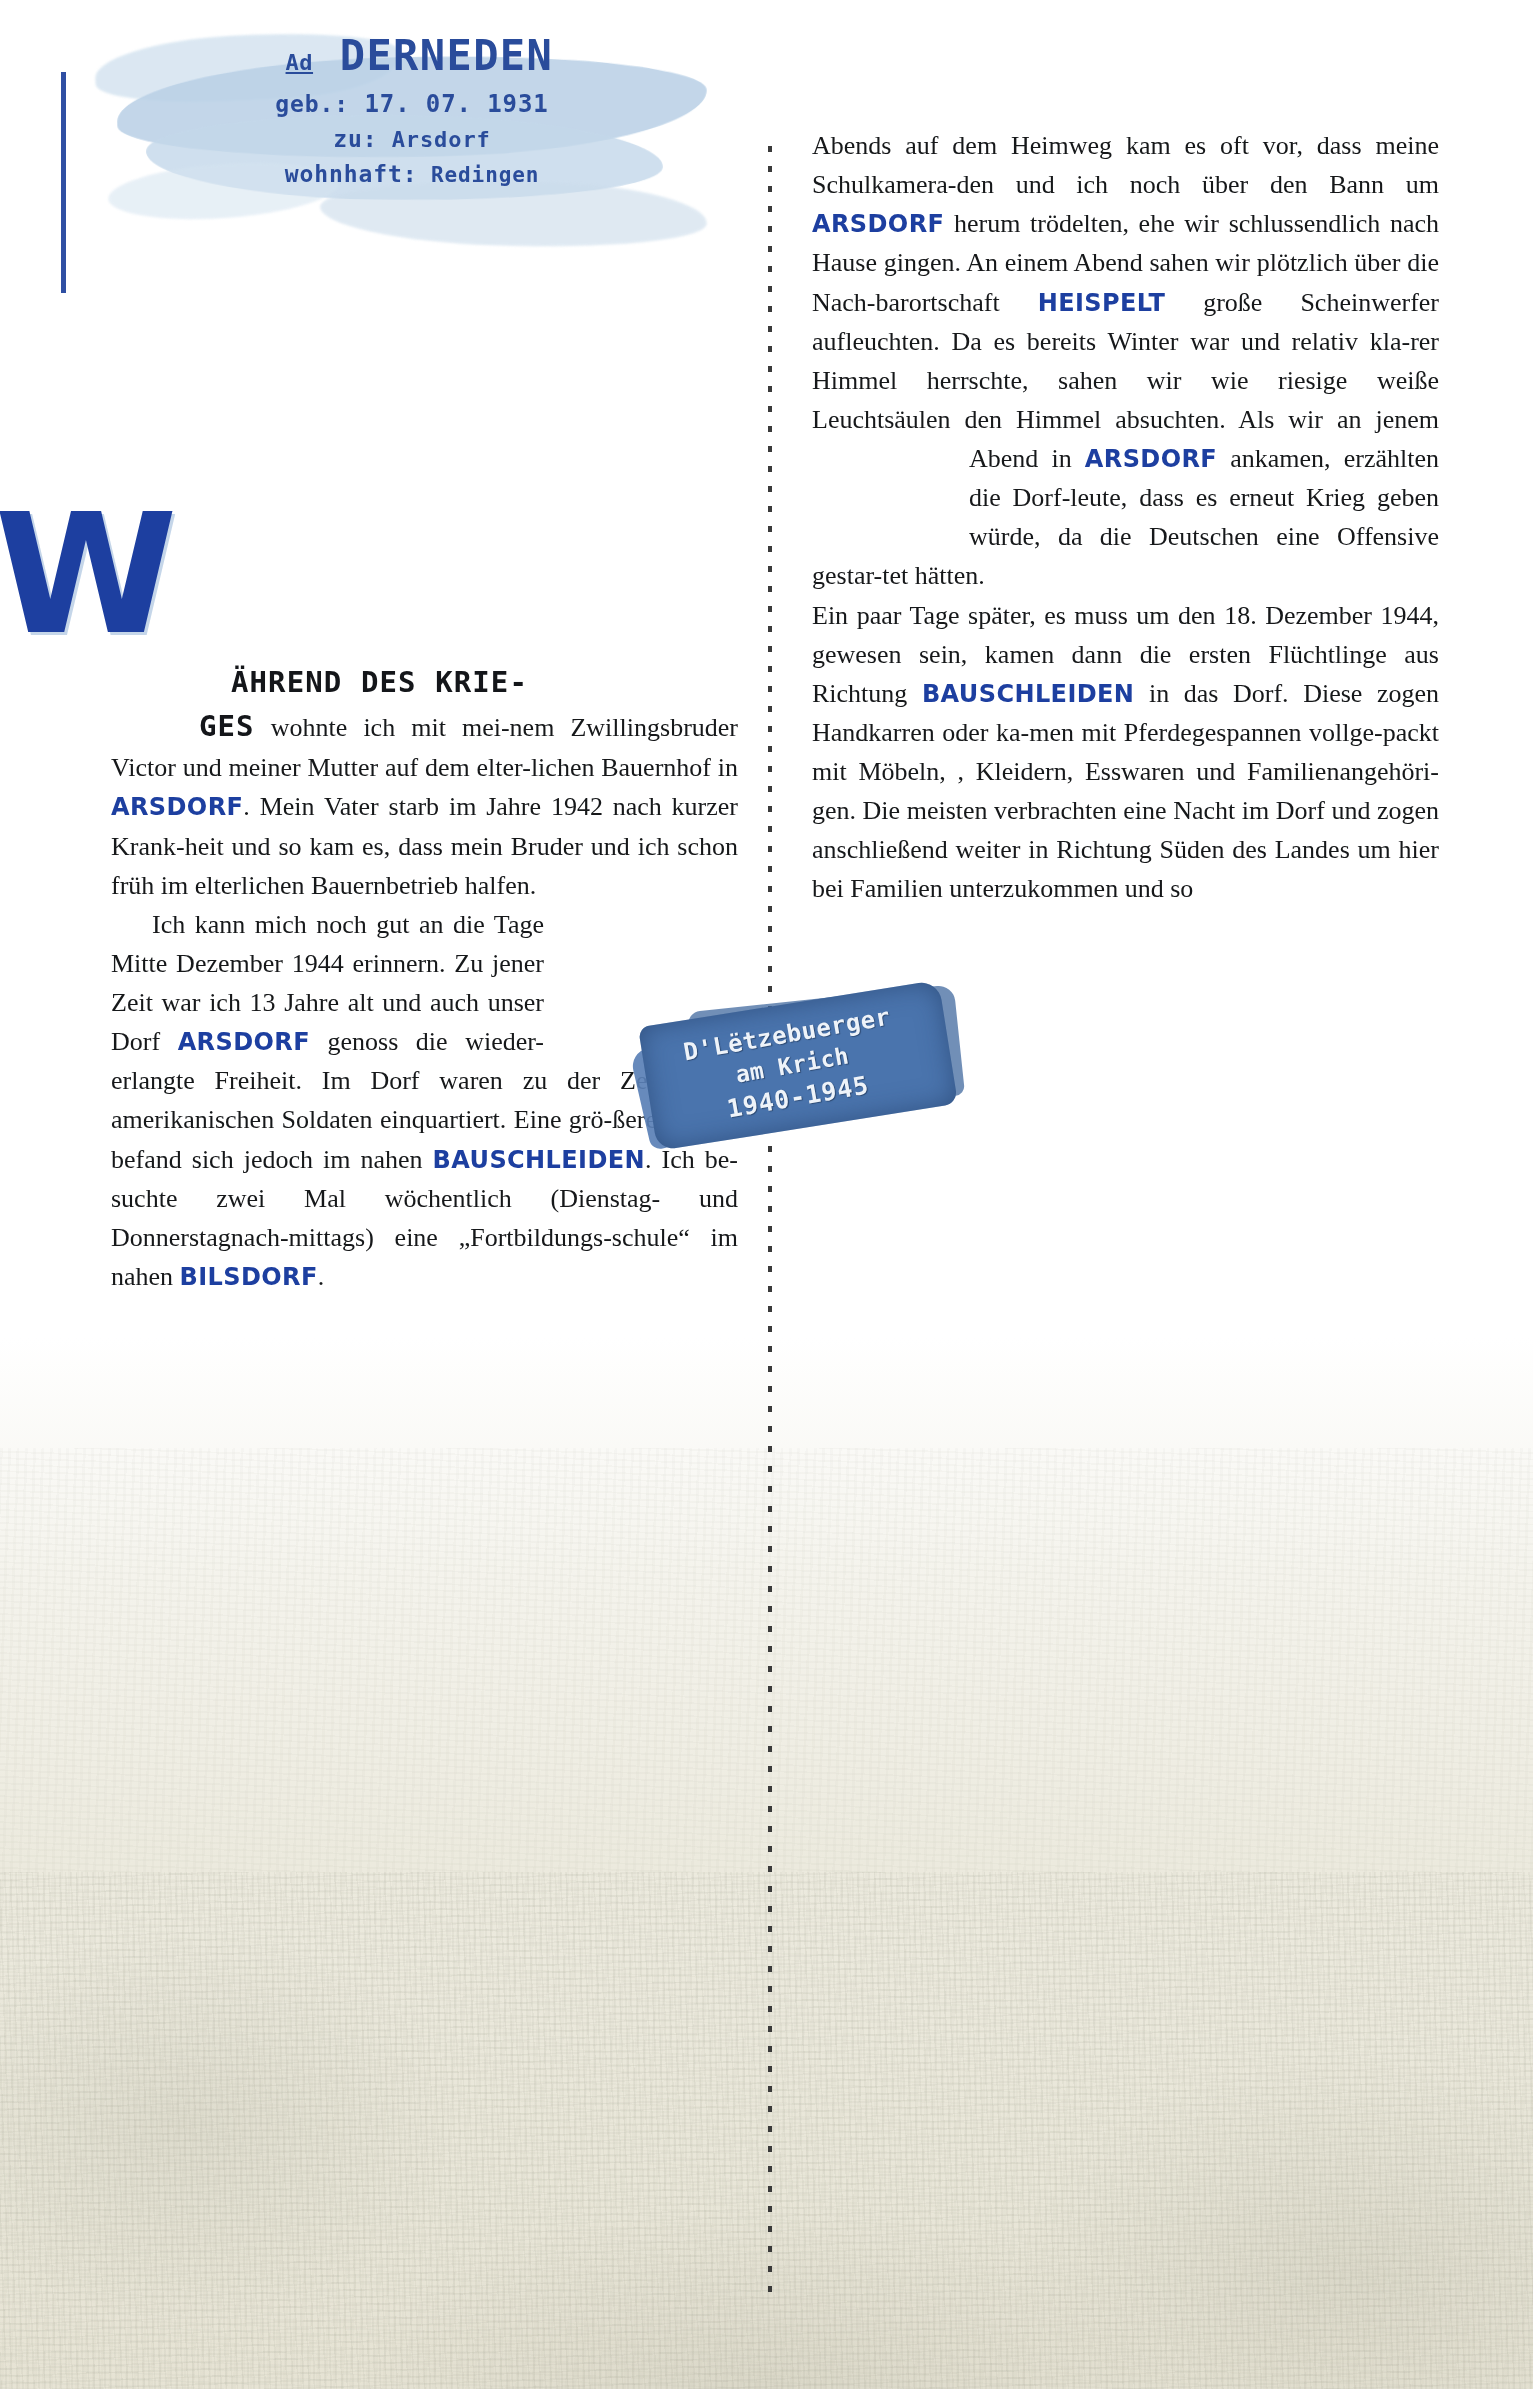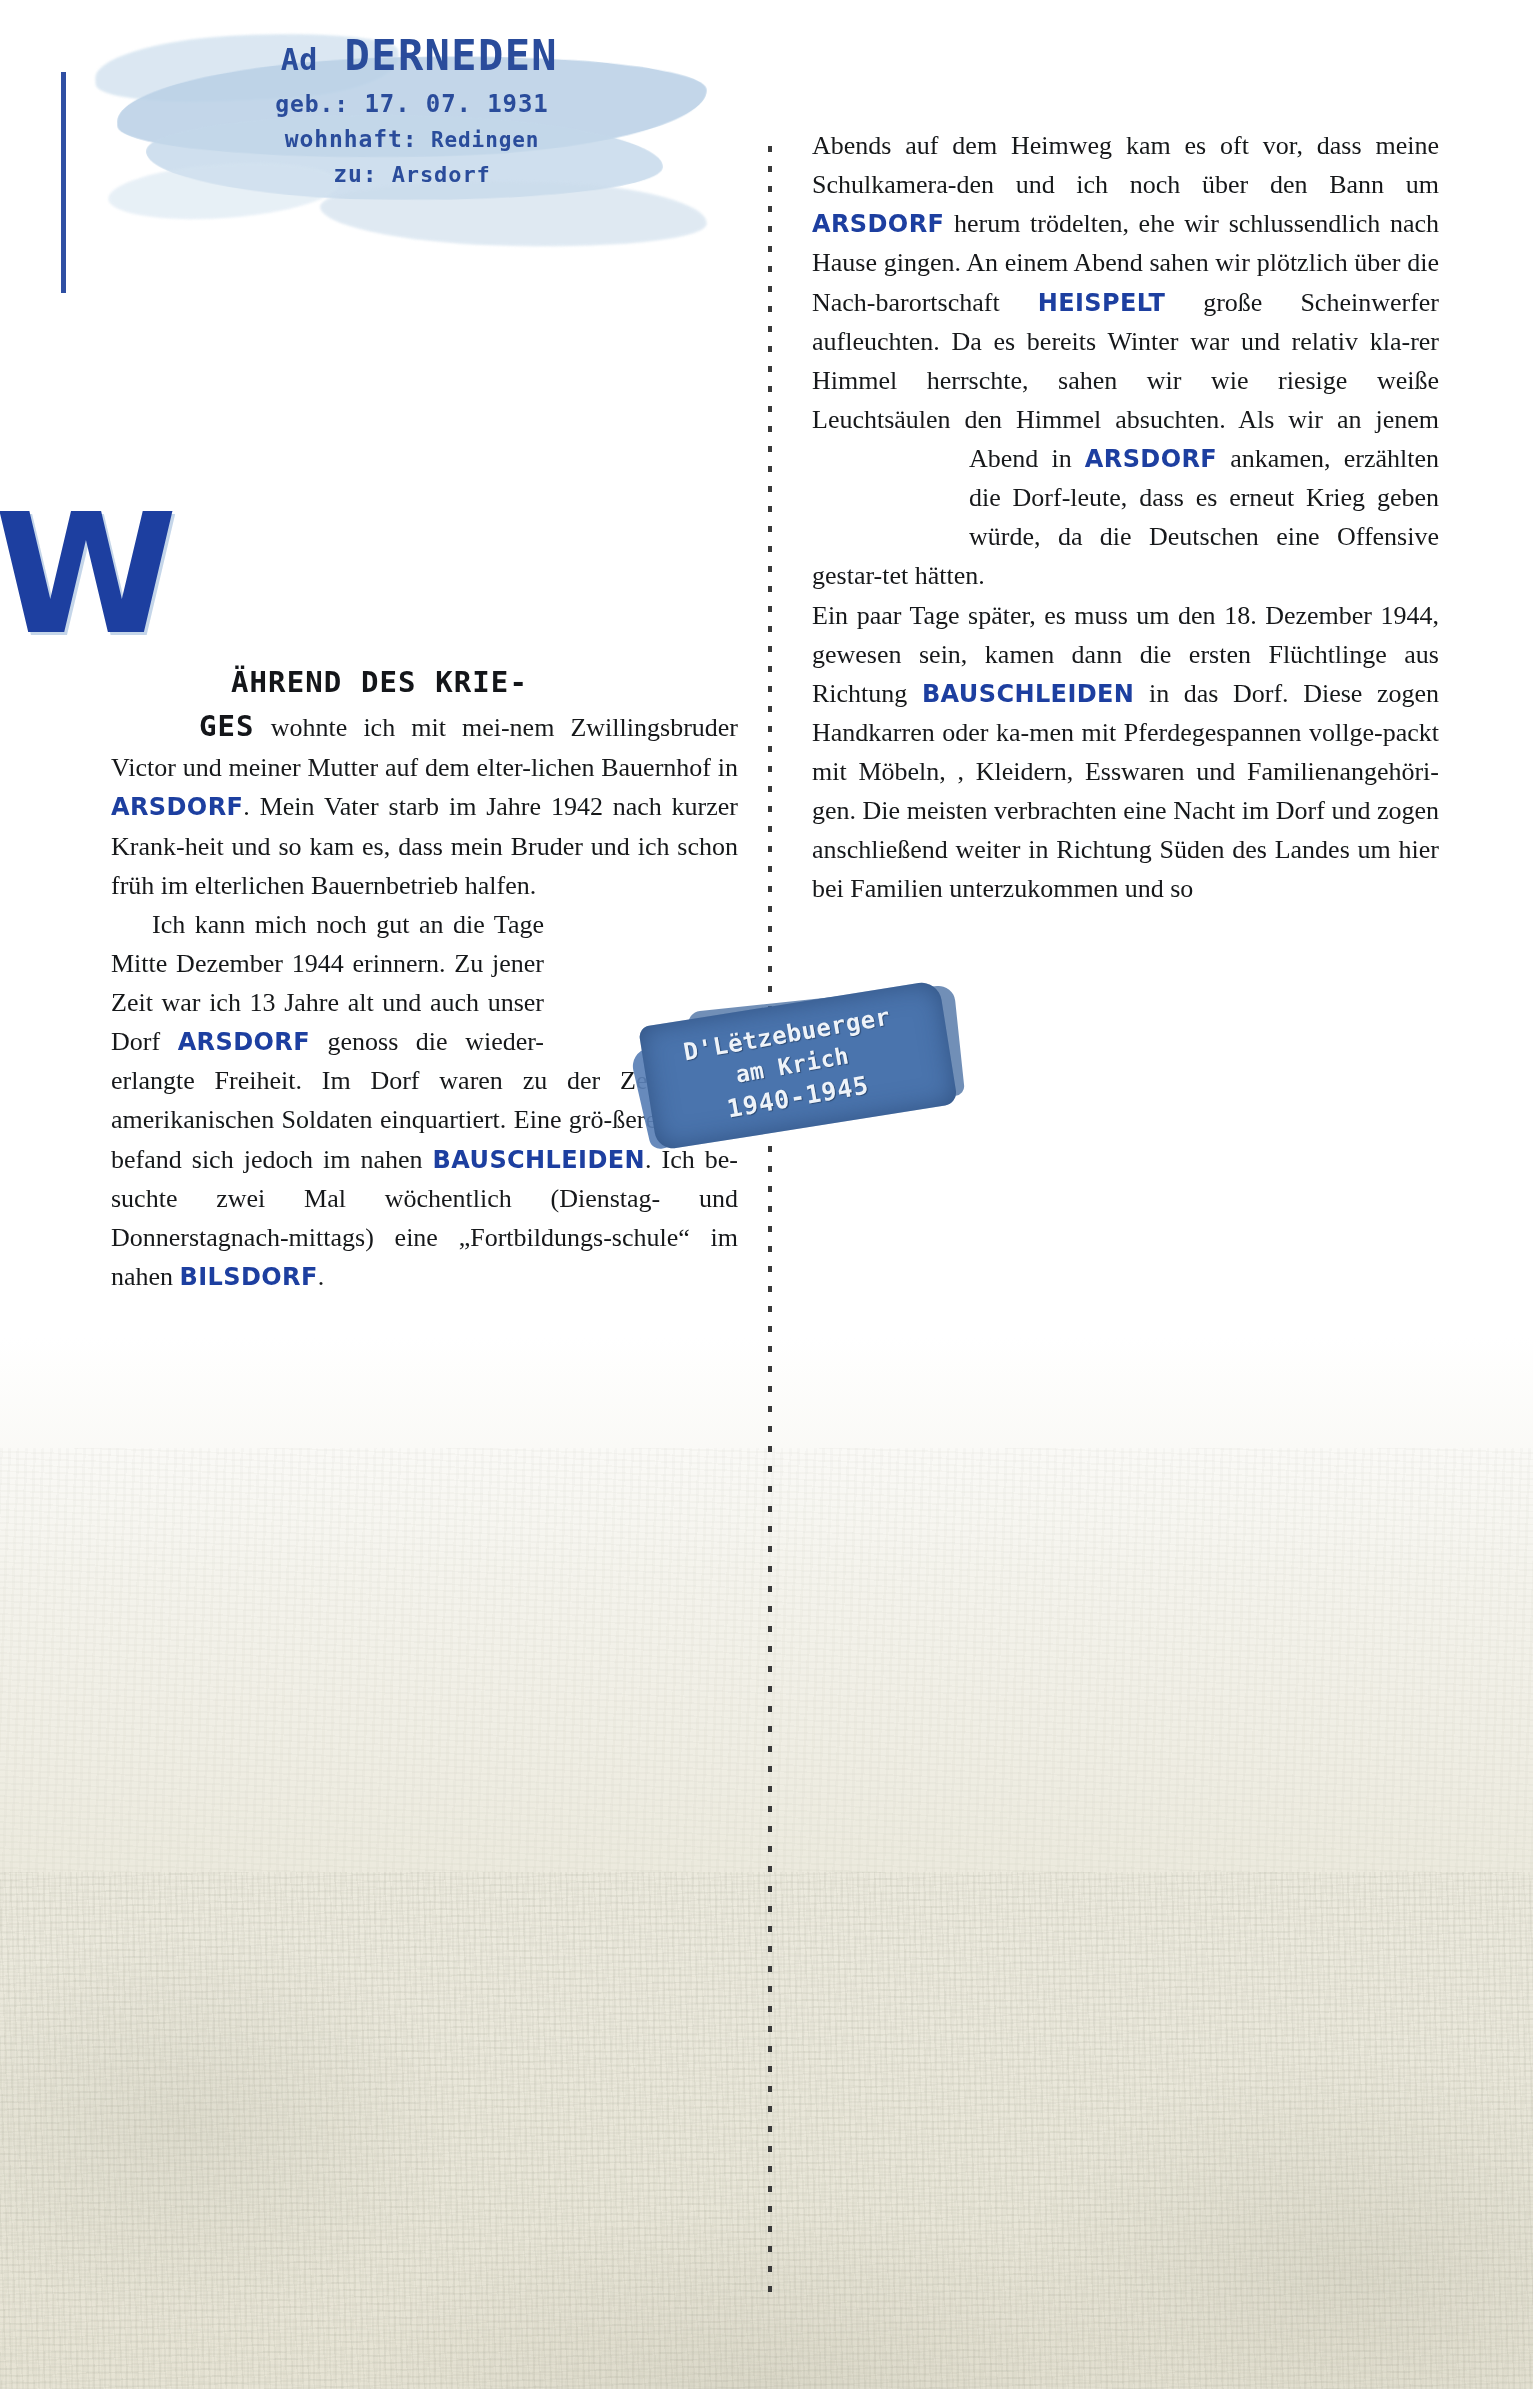--- a/index.html
+++ b/index.html
@@ -132,22 +132,23 @@
   .hdr-name {
     font-family: "DejaVu Sans Mono", monospace;
     font-size: 42px;
     letter-spacing: 1.4px;
     color: #2a4c9b;
     font-weight: bold;
     line-height: 1.1;
     padding-left: 14.8px;
   }
   .hdr-name .small {
-    font-size: 30px;
+    font-size: 22px;
     letter-spacing: 0.5px;
+    text-decoration: underline;
   }
   .hdr-line {
     font-family: "DejaVu Sans Mono", monospace;
     color: #2a4c9b;
     font-weight: bold;
     letter-spacing: 0.9px;
   }
   .hdr-line.l2 { font-size: 24px; margin-top: 11px; }
   .hdr-line.l3 { font-size: 22px; margin-top: 8.3px; }
   .hdr-line.l4 { font-size: 21px; margin-top: 8.3px; }
@@ -318,27 +319,27 @@
 
 <div class="header-text">
   <div class="hdr-name">
     <span class="small">Ad</span>
     <span>DERNEDEN</span>
   </div>
   <div class="hdr-line l2">
     <span class="sc">geb.:</span>
     <span>17. 07. 1931</span>
   </div>
+  <div class="hdr-line l3">
+    <span class="sc">zu:</span>
+    <span>Arsdorf</span>
+  </div>
   <div class="hdr-line l4">
     <span class="sc">wohnhaft:</span>
     <span>Redingen</span>
-  </div>
-  <div class="hdr-line l3">
-    <span class="sc">zu:</span>
-    <span>Arsdorf</span>
   </div>
 </div>
 
 <div class="columns">
 
   <div class="divider"></div>
 
   <div class="col col-left">
     <p><span class="lead-indent"></span><span class="first-words">ÄHREND DES KRIE-</span><br><span class="lead-indent2"></span><span class="first-words">GES</span><span> wohnte ich mit mei-nem Zwillingsbruder Victor und meiner Mutter auf dem elter-lichen Bauernhof in </span><span class="place">ARSDORF</span><span>. Mein Vater starb im Jahre 1942 nach kurzer Krank-heit und so kam es, dass mein Bruder und ich schon früh im elterlichen Bauernbetrieb halfen.</span></p>
 

